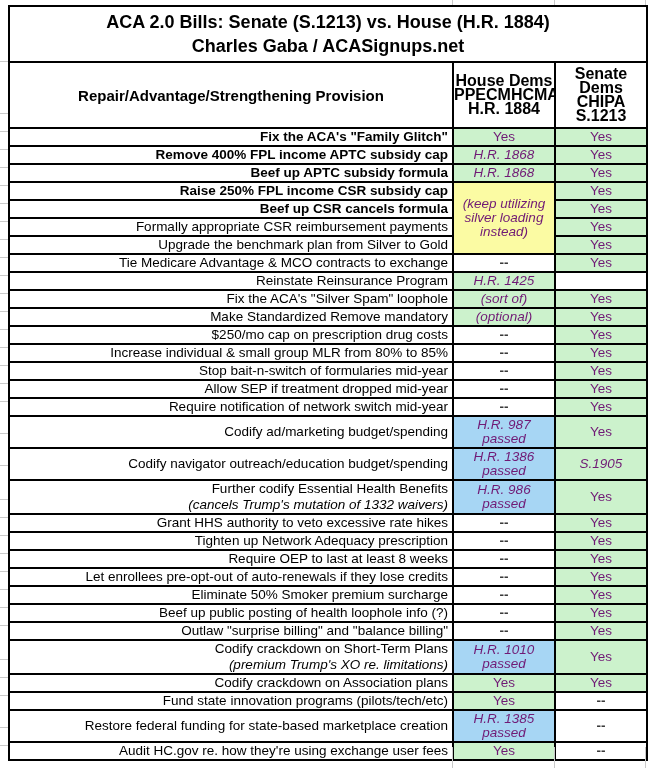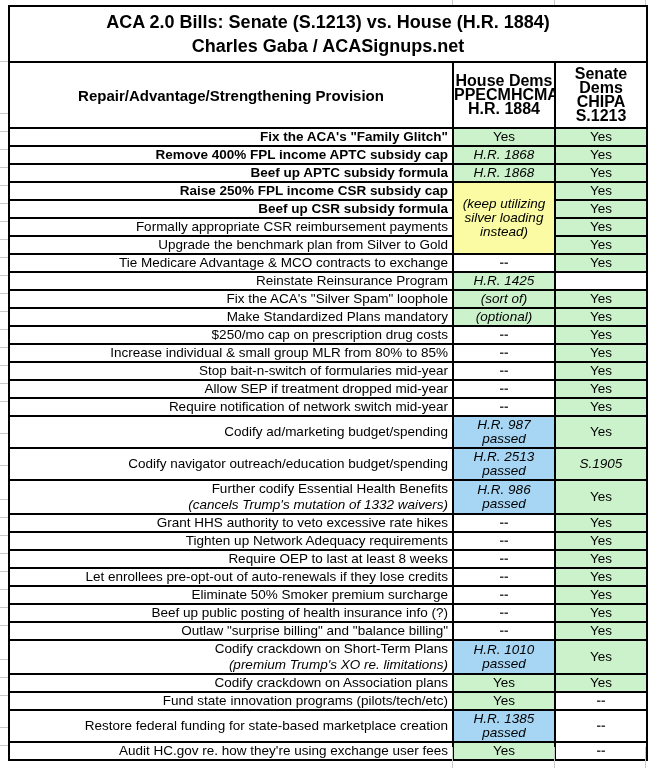--- a/index.html
+++ b/index.html
@@ -5,21 +5,21 @@
   html,body{margin:0;padding:0;background:#ffffff;}
   body{width:651px;height:768px;font-family:"Liberation Sans",sans-serif;-webkit-font-smoothing:antialiased;}
   #page{position:relative;width:651px;height:768px;overflow:hidden;background:#ffffff;}
   #tbl{position:absolute;left:8px;top:5px;width:638px;border-collapse:collapse;table-layout:fixed;background:#ffffff;border-radius:8px;}
   #tbl td,#tbl th{border:2px solid #000;vertical-align:middle;overflow:hidden;background:#ffffff;}
   td.title{border:3px solid #000;text-align:center;font-weight:bold;font-size:18px;line-height:24px;padding:3px 0;}
   th.ph{font-size:15px;font-weight:bold;text-align:center;border:3px solid #000;border-top-width:3px;}
   th.ch{font-size:16px;font-weight:bold;text-align:center;line-height:14px;padding:4px 0;border:3px solid #000;}
   td.prov{text-align:right;padding:0 4px 0 2px;font-size:13.5px;line-height:16px;color:#000;}
   td.prov.b{font-weight:bold;}
-  td.val{text-align:center;font-size:13.5px;line-height:14px;padding:1px 0;color:#000000;}
+  td.val{text-align:center;font-size:13.5px;line-height:14px;padding:1px 0;color:#701a75;}
   .i{font-style:italic;}
   td.dash{color:#3a3a3a;font-weight:bold;letter-spacing:0;}
   .tick{position:absolute;background:#c9c9c9;}
 </style>
 </head>
 <body>
 
 <div id="page">
   <table id="tbl">
     <colgroup>
@@ -90,21 +90,21 @@
             <div>(keep utilizing</div>
             <div>silver loading</div>
             <div>instead)</div>
           </td>
           <td class="val" style="background: rgb(204, 242, 204);">
             <div>Yes</div>
           </td>
         </tr>
         <tr>
           <td class="prov b">
-            <div>Beef up CSR subsidy formula</div>
+            <div>Beef up CSR cancels formula</div>
           </td>
           <td class="val" style="background: rgb(204, 242, 204);">
             <div>Yes</div>
           </td>
         </tr>
         <tr>
           <td class="prov">
             <div>Formally appropriate CSR reimbursement payments</div>
           </td>
           <td class="val" style="background: rgb(204, 242, 204);">
@@ -145,21 +145,21 @@
           </td>
           <td class="val i" style="background: rgb(204, 242, 204); text-align: center;">
             <div>(sort of)</div>
           </td>
           <td class="val" style="background: rgb(204, 242, 204);">
             <div>Yes</div>
           </td>
         </tr>
         <tr>
           <td class="prov">
-            <div>Make Standardized Plans mandatory</div>
+            <div>Make Standardized Remove mandatory</div>
           </td>
           <td class="val i" style="background: rgb(204, 242, 204);">
             <div>(optional)</div>
           </td>
           <td class="val" style="background: rgb(204, 242, 204);">
             <div>Yes</div>
           </td>
         </tr>
         <tr>
           <td class="prov">
@@ -226,21 +226,21 @@
           </td>
           <td class="val" style="background: rgb(204, 242, 204);">
             <div>Yes</div>
           </td>
         </tr>
         <tr>
           <td class="prov">
             <div>Codify navigator outreach/education budget/spending</div>
           </td>
           <td class="val i" style="background: rgb(167, 214, 244);">
-            <div>H.R. 2513</div>
+            <div>H.R. 1386</div>
             <div>passed</div>
           </td>
           <td class="val i" style="background: rgb(204, 242, 204);">
             <div>S.1905</div>
           </td>
         </tr>
         <tr>
           <td class="prov">
             <div>Further codify Essential Health Benefits</div>
             <div class="i">(cancels Trump's mutation of 1332 waivers)</div>
@@ -259,21 +259,21 @@
           </td>
           <td class="val dash" style="background: rgb(255, 255, 255);">
             <div>--</div>
           </td>
           <td class="val" style="background: rgb(204, 242, 204);">
             <div>Yes</div>
           </td>
         </tr>
         <tr>
           <td class="prov">
-            <div>Tighten up Network Adequacy requirements</div>
+            <div>Tighten up Network Adequacy prescription</div>
           </td>
           <td class="val dash" style="background: rgb(255, 255, 255);">
             <div>--</div>
           </td>
           <td class="val" style="background: rgb(204, 242, 204);">
             <div>Yes</div>
           </td>
         </tr>
         <tr>
           <td class="prov">
@@ -303,21 +303,21 @@
           </td>
           <td class="val dash" style="background: rgb(255, 255, 255);">
             <div>--</div>
           </td>
           <td class="val" style="background: rgb(204, 242, 204);">
             <div>Yes</div>
           </td>
         </tr>
         <tr>
           <td class="prov">
-            <div>Beef up public posting of health insurance info (?)</div>
+            <div>Beef up public posting of health loophole info (?)</div>
           </td>
           <td class="val dash" style="background: rgb(255, 255, 255);">
             <div>--</div>
           </td>
           <td class="val" style="background: rgb(204, 242, 204);">
             <div>Yes</div>
           </td>
         </tr>
         <tr>
           <td class="prov">

